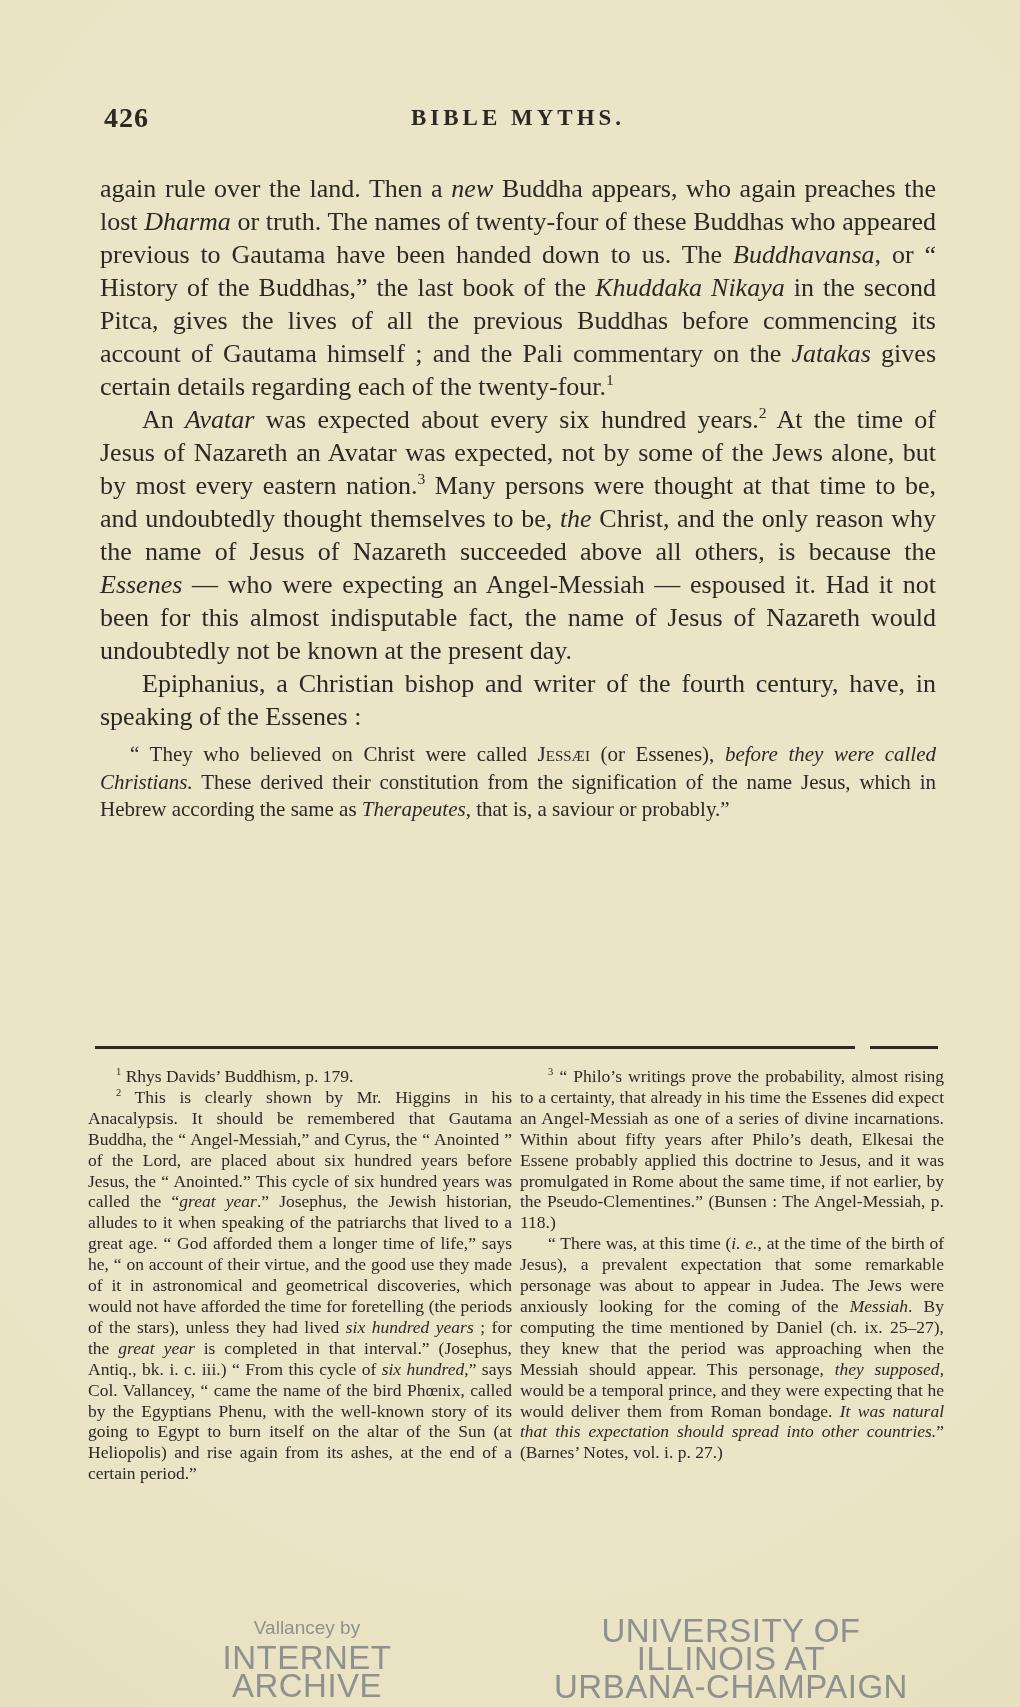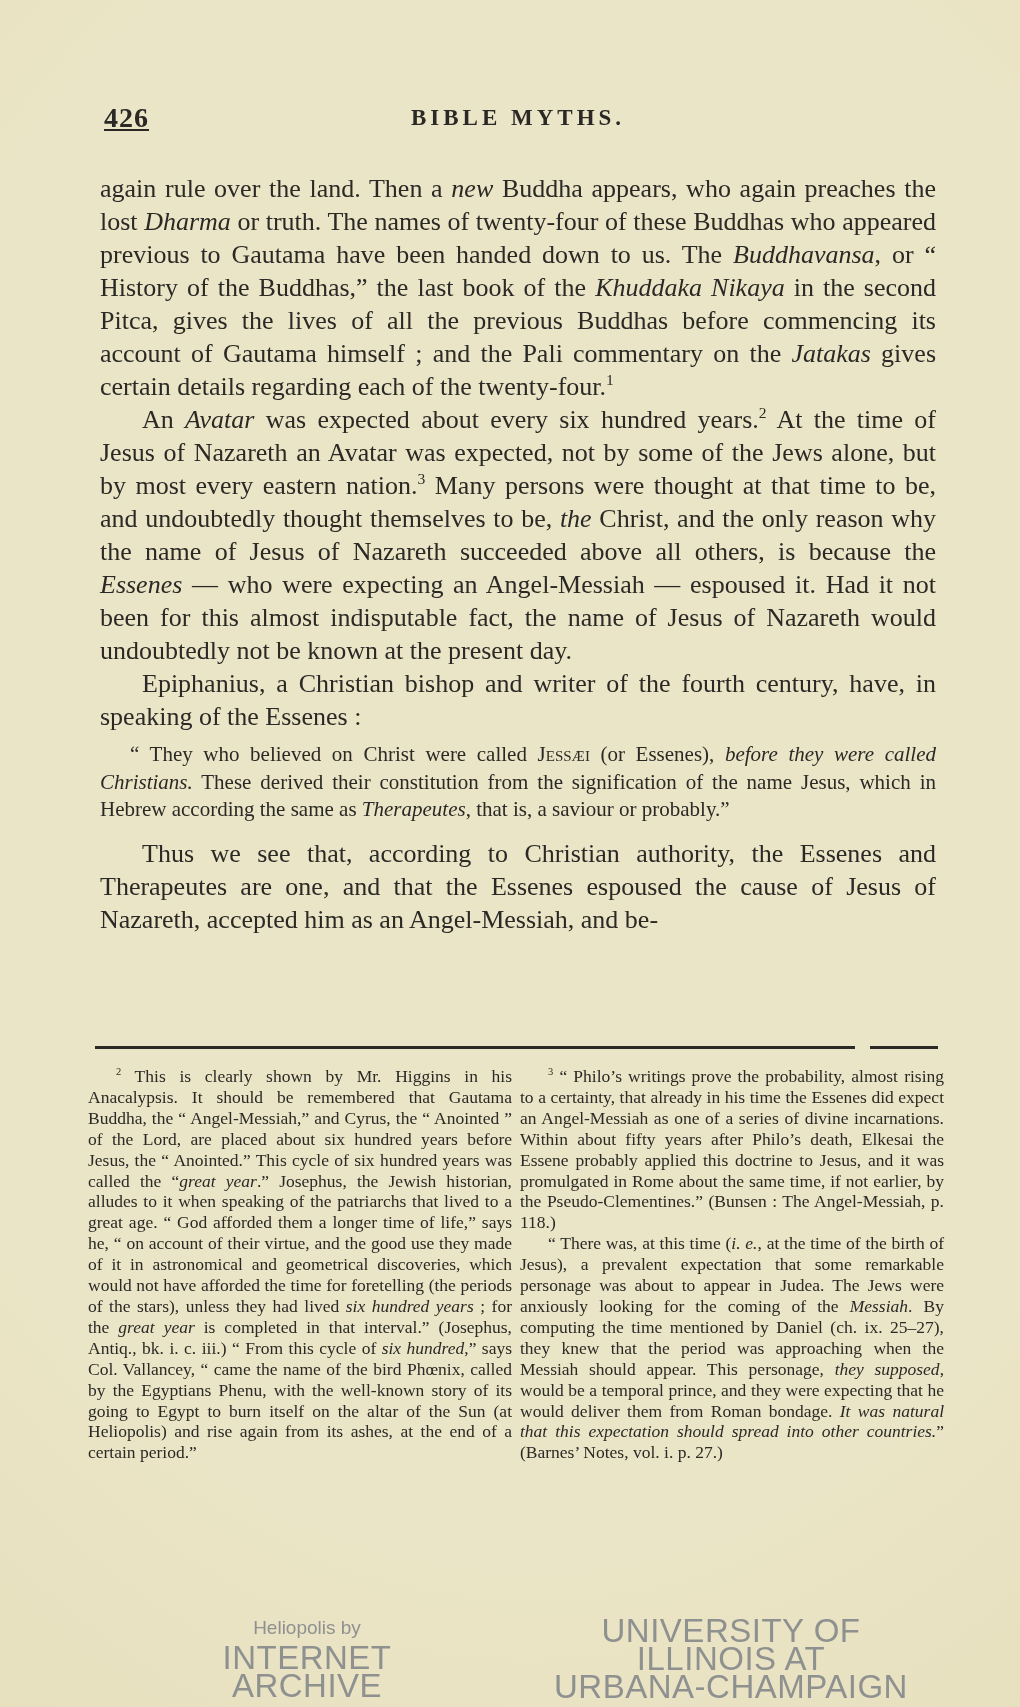--- a/index.html
+++ b/index.html
@@ -8,21 +8,21 @@
     font-family:"Liberation Serif","DejaVu Serif",serif;
     background:#e7e1bf;
   }
   .page{
     position:relative;width:1020px;height:1707px;overflow:hidden;
     background:radial-gradient(ellipse 120% 90% at 52% 42%, #ebe5c7 55%, #e5dfbc 82%, #d9d2ae 100%);
     color:#2a2925;
   }
   
   .header{position:absolute;top:102px;left:100px;width:836px;height:34px;}
-  .pagenum{position:absolute;left:4px;top:0;font-size:28px;font-weight:bold;letter-spacing:1px;text-decoration:underline;}
+  .pagenum{position:absolute;left:4px;top:0;font-size:28px;font-weight:bold;letter-spacing:1px;}
   .runtitle{position:absolute;left:0;right:0;top:3px;text-align:center;font-size:23px;font-weight:bold;letter-spacing:4px;}
   
   .bodytext{
     position:absolute;top:172px;left:100px;width:836px;
     font-size:26px;line-height:33px;text-align:justify;
   }
   .bodytext p{margin:0;text-indent:42px;}
   .bodytext p.noindent{text-indent:0;}
   .quote{
     margin:8px 0 13px 0 !important;
@@ -62,40 +62,40 @@
   <div class="header">
     <span class="pagenum">426</span>
     <span class="runtitle">BIBLE MYTHS.</span>
   </div>
 
   <div class="bodytext">
     <p class="noindent"><span>again rule over the land. Then a </span><i>new</i><span> Buddha appears, who again preaches the lost </span><i>Dharma</i><span> or truth. The names of twenty-four of these Buddhas who appeared previous to Gautama have been handed down to us. The </span><i>Buddhavansa</i><span>, or “ History of the Buddhas,” the last book of the </span><i>Khuddaka Nikaya</i><span> in the second Pitca, gives the lives of all the previous Buddhas before commencing its account of Gautama himself ; and the Pali commentary on the </span><i>Jatakas</i><span> gives certain details regarding each of the twenty-four.</span><sup>1</sup></p>
     <p><span>An </span><i>Avatar</i><span> was expected about every six hundred years.</span><sup>2</sup><span> At the time of Jesus of Nazareth an Avatar was expected, not by some of the Jews alone, but by most every eastern nation.</span><sup>3</sup><span> Many persons were thought at that time to be, and undoubtedly thought themselves to be, </span><i>the</i><span> Christ, and the only reason why the name of Jesus of Nazareth succeeded above all others, is because the </span><i>Essenes</i><span> — who were expecting an Angel-Messiah — espoused it. Had it not been for this almost indisputable fact, the name of Jesus of Nazareth would undoubtedly not be known at the present day.</span></p>
     <p><span>Epiphanius, a Christian bishop and writer of the fourth century, have, in speaking of the Essenes :</span></p>
     <p class="quote"><span>“ They who believed on Christ were called </span><span class="sc">Jessæi</span><span> (or Essenes), </span><i>before they were called Christians.</i><span> These derived their constitution from the signification of the name Jesus, which in Hebrew according the same as </span><i>Therapeutes</i><span>, that is, a saviour or probably.”</span></p>
-    <p><span>Thus we see that, according to Christian authority, the Essenes and Therapeutes are one, and that the Essenes espoused the cause of Jesus of Nazareth, accepted him as an Angel-Messiah, and be-</span></p>
   </div>
 
   <div class="fnrule">
     <div class="seg long"></div>
     <div class="seg short"></div>
   </div>
 
   <div class="footnotes">
     <div class="fncol">
+      <p><sup>1</sup><span> Rhys Davids’ Buddhism, p. 179.</span></p>
       <p><sup>2</sup><span> This is clearly shown by Mr. Higgins in his Anacalypsis. It should be remembered that Gautama Buddha, the “ Angel-Messiah,” and Cyrus, the “ Anointed ” of the Lord, are placed about six hundred years before Jesus, the “ Anointed.” This cycle of six hundred years was called the “</span><i>great year</i><span>.” Josephus, the Jewish historian, alludes to it when speaking of the patriarchs that lived to a great age. “ God afforded them a longer time of life,” says he, “ on account of their virtue, and the good use they made of it in astronomical and geometrical discoveries, which would not have afforded the time for foretelling (the periods of the stars), unless they had lived </span><i>six hundred years</i><span> ; for the </span><i>great year</i><span> is completed in that interval.” (Josephus, Antiq., bk. i. c. iii.) “ From this cycle of </span><i>six hundred</i><span>,” says Col. Vallancey, “ came the name of the bird Phœnix, called by the Egyptians Phenu, with the well-known story of its going to Egypt to burn itself on the altar of the Sun (at Heliopolis) and rise again from its ashes, at the end of a certain period.”</span></p>
     </div>
     <div class="fncol">
       <p><sup>3</sup><span> “ Philo’s writings prove the probability, almost rising to a certainty, that already in his time the Essenes did expect an Angel-Messiah as one of a series of divine incarnations. Within about fifty years after Philo’s death, Elkesai the Essene probably applied this doctrine to Jesus, and it was promulgated in Rome about the same time, if not earlier, by the Pseudo-Clementines.” (Bunsen : The Angel-Messiah, p. 118.)</span></p>
       <p><span>“ There was, at this time (</span><i>i. e.</i><span>, at the time of the birth of Jesus), a prevalent expectation that some remarkable personage was about to appear in Judea. The Jews were anxiously looking for the coming of the </span><i>Messiah</i><span>. By computing the time mentioned by Daniel (ch. ix. 25–27), they knew that the period was approaching when the Messiah should appear. This personage, </span><i>they supposed</i><span>, would be a temporal prince, and they were expecting that he would deliver them from Roman bondage. </span><i>It was natural that this expectation should spread into other countries.</i><span>” (Barnes’ Notes, vol. i. p. 27.)</span></p>
     </div>
   </div>
 
   <div class="stamp stamp-left">
-    <div class="l1">Heliopolis by</div>
+    <div class="l1">Vallancey by</div>
     <div class="l2">INTERNET ARCHIVE</div>
   </div>
 
   <div class="stamp stamp-right">
     <div class="l2">UNIVERSITY OF ILLINOIS AT</div>
     <div class="l3">URBANA-CHAMPAIGN</div>
   </div>
 
 </div>
 

